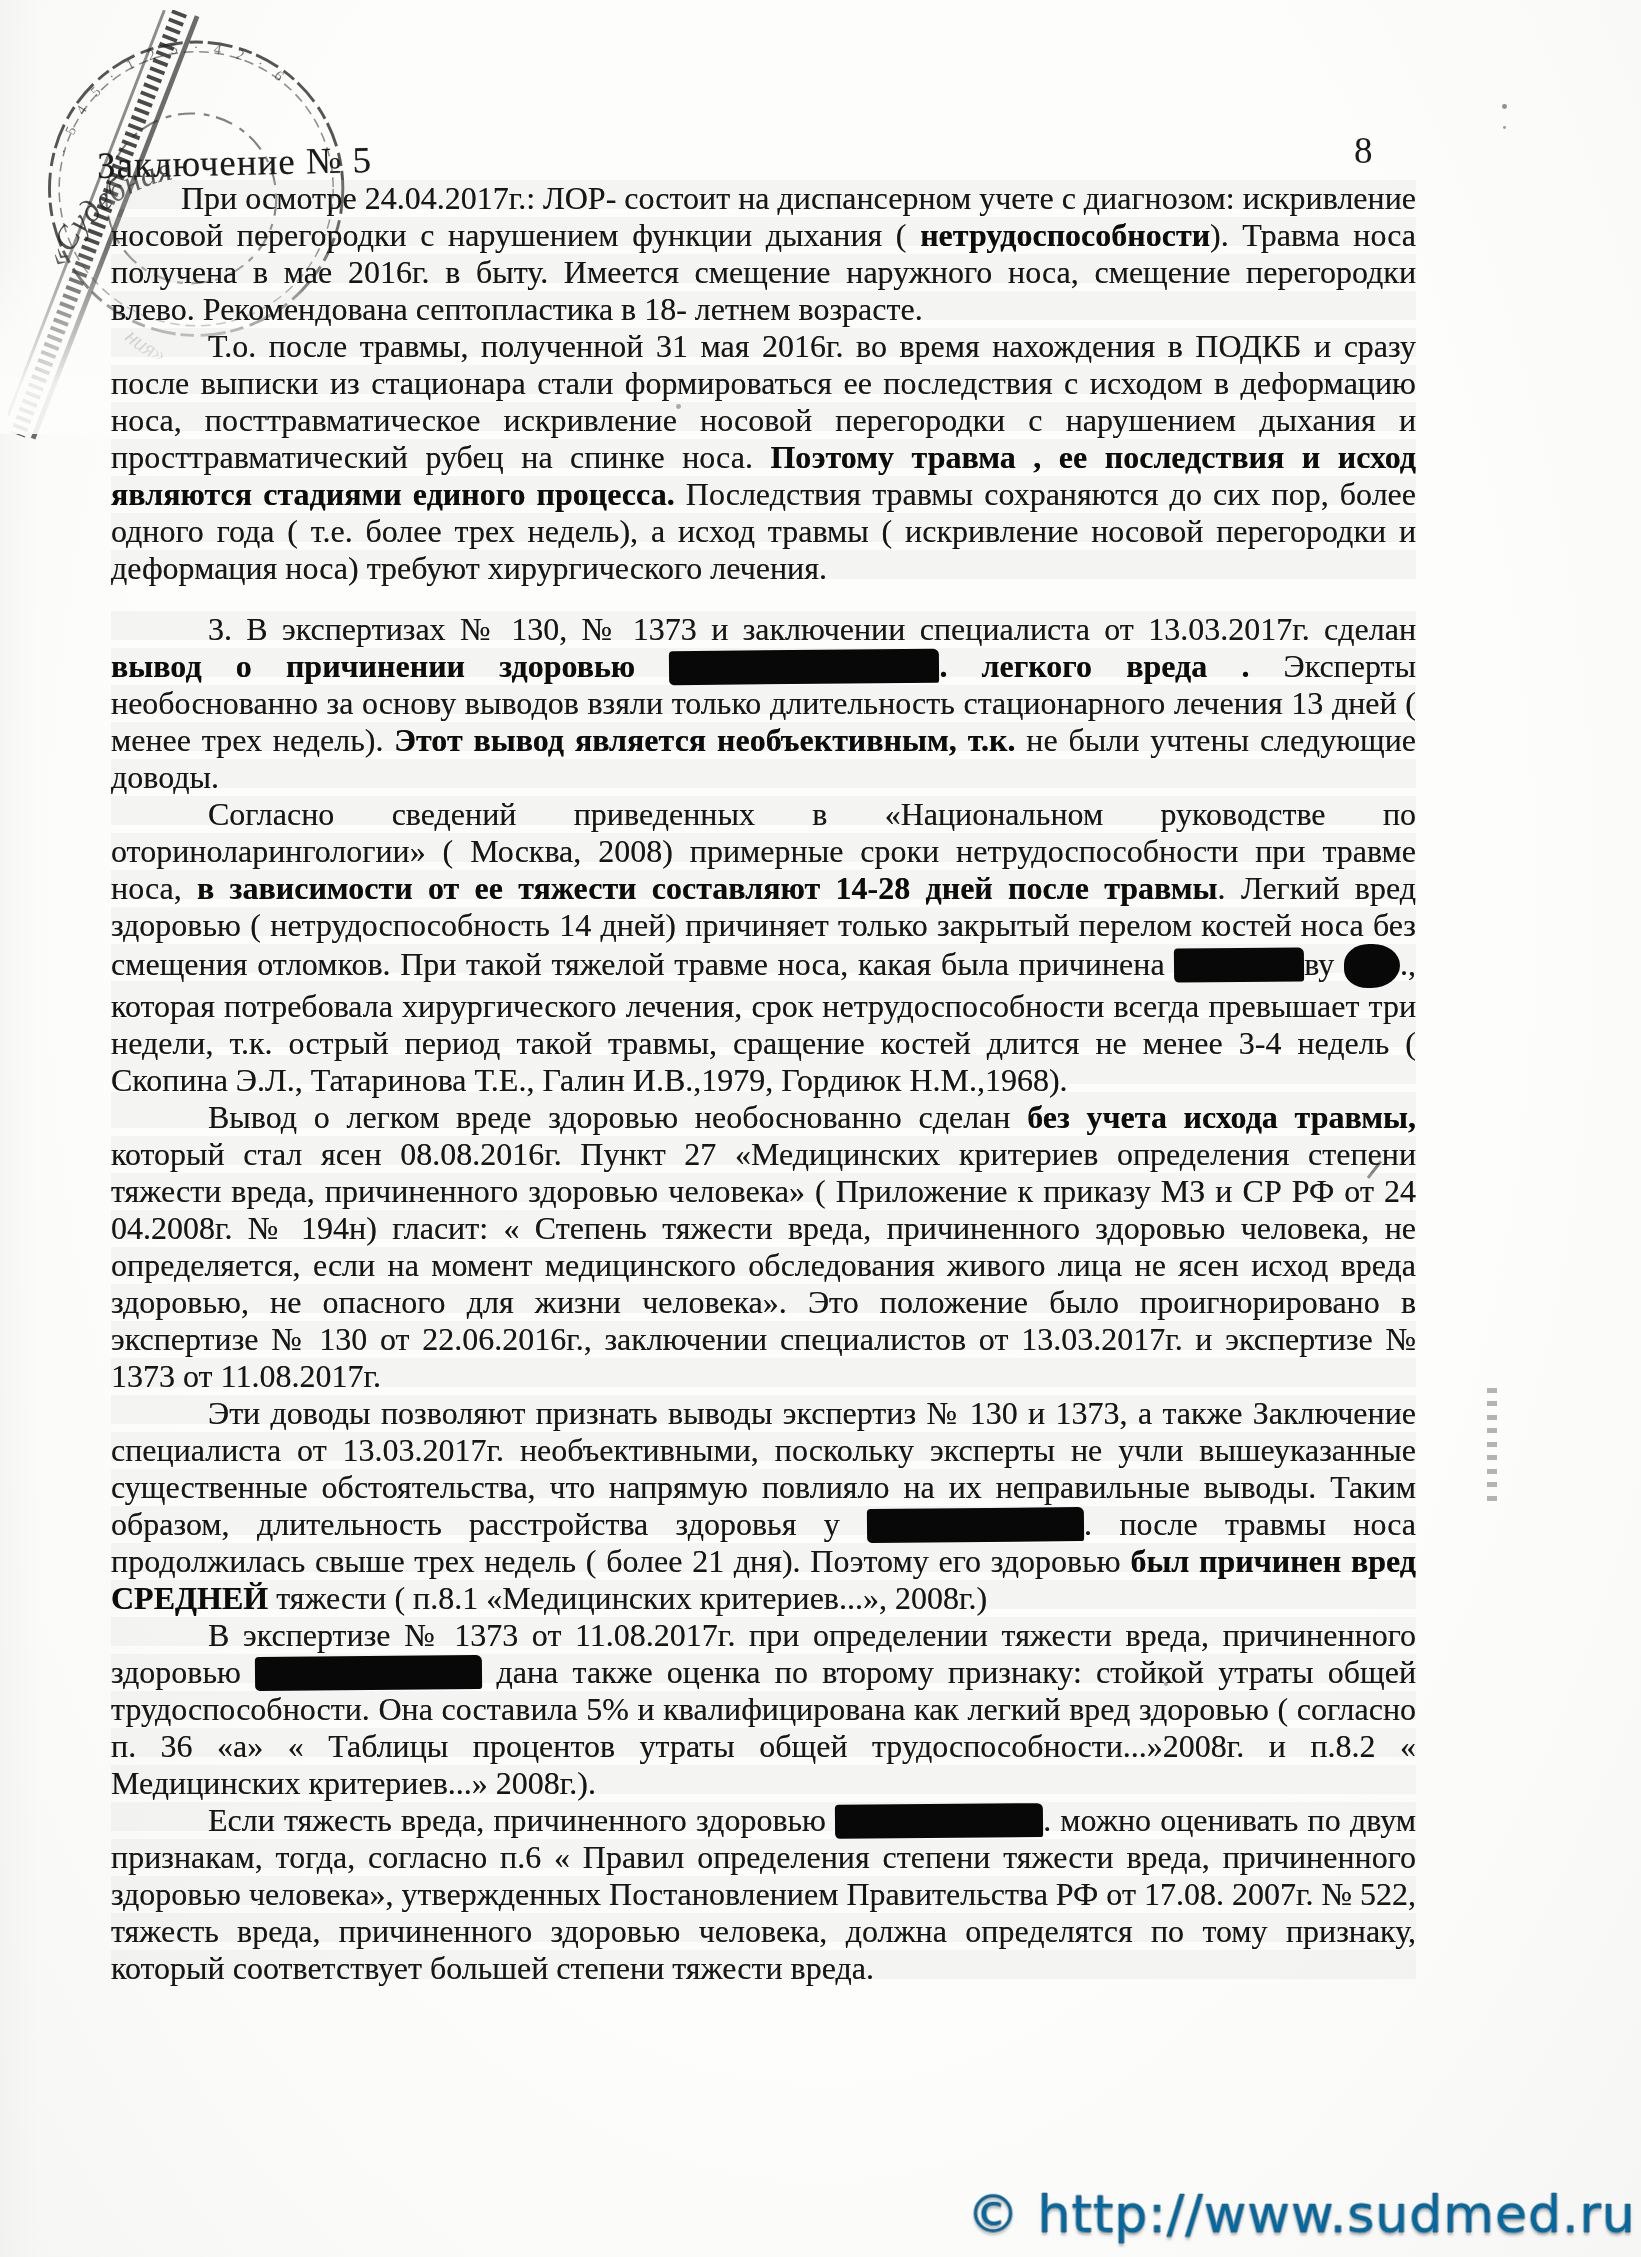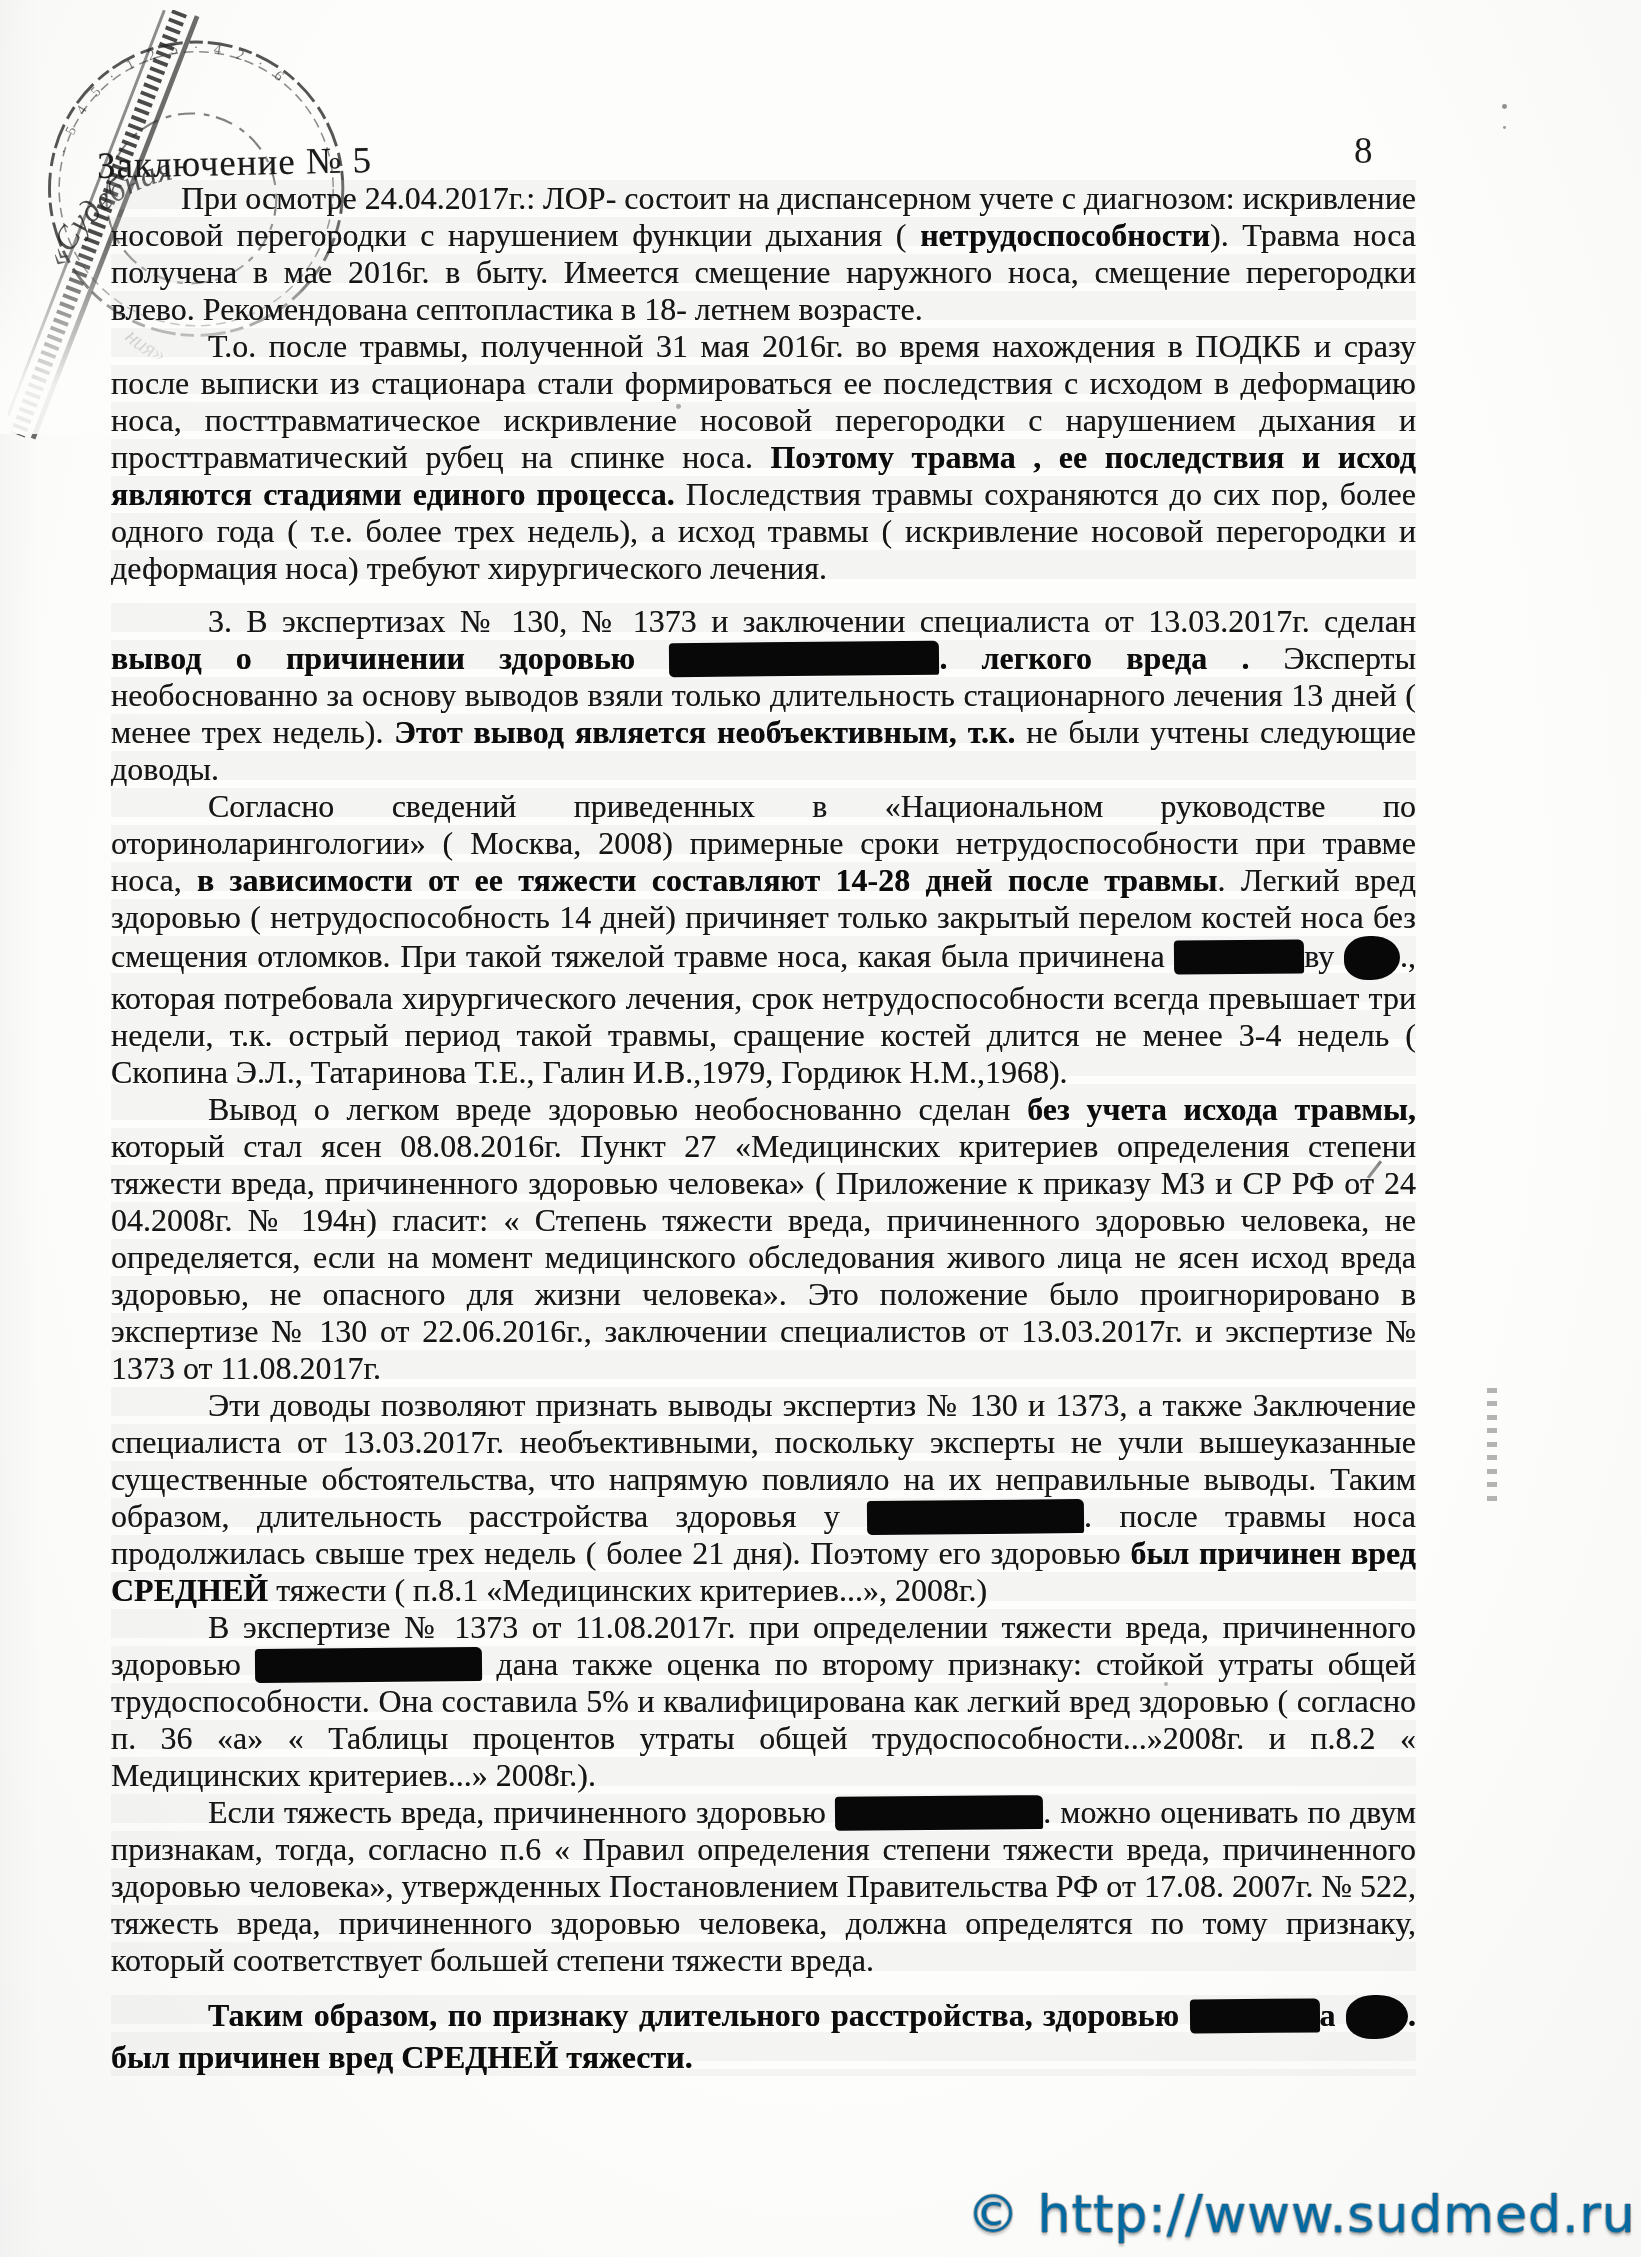--- a/index.html
+++ b/index.html
@@ -47,21 +47,21 @@
     z-index:2;
   }
   .para {
     text-indent:97px;
     background-image:repeating-linear-gradient(to bottom,
       rgba(205,205,205,0.18) 0px, rgba(205,205,205,0.18) 29px,
       rgba(255,255,255,0) 29px, rgba(255,255,255,0) 37px);
     text-shadow:0 0 0.6px rgba(20,20,20,0.55);
   }
   .para.ind-sm { text-indent:70px; }
-  .para.gap { margin-top:16px; }
+  .para.gap { margin-top:24px; }
   .para .b { font-weight:bold; color:#0c0c0c; }
   .redact {
     display:inline-block; background:#080808; height:34px;
     vertical-align:-6.8px; border-radius:3.9px 5.8px 2.9px 4.8px;
     transform:rotate(-0.5deg);
   }
   .redact.oval { height:44px; border-radius:48% 52% 55% 45%; vertical-align:-12.6px; }
   
   .watermark {
     position:absolute; left:967px; top:2184px; z-index:4;
@@ -124,21 +124,20 @@
 
 <div class="doc-body">
     <p class="para ind-sm"><span>При осмотре 24.04.2017г.: ЛОР- состоит на диспансерном учете с диагнозом: искривление носовой перегородки с нарушением функции дыхания ( </span><span class="b">нетрудоспособности</span><span>). Травма носа получена в мае 2016г. в быту. Имеется смещение наружного носа, смещение перегородки влево. Рекомендована септопластика в 18- летнем возрасте.</span></p>
     <p class="para ind-md"><span>Т.о. после травмы, полученной 31 мая 2016г. во время нахождения в ПОДКБ и сразу после выписки из стационара стали формироваться ее последствия с исходом в деформацию носа, посттравматическое искривление носовой перегородки с нарушением дыхания и просттравматический рубец на спинке носа. </span><span class="b">Поэтому травма , ее последствия и исход являются стадиями единого процесса.</span><span> Последствия травмы сохраняются до сих пор, более одного года ( т.е. более трех недель), а исход травмы ( искривление носовой перегородки и деформация носа) требуют хирургического лечения.</span></p>
     <p class="para ind-md gap"><span>3. В экспертизах № 130, № 1373 и заключении специалиста от 13.03.2017г. сделан </span><span class="b">вывод о причинении здоровью </span><span class="redact" style="width: 270px;"></span><span class="b">. легкого вреда .</span><span> Эксперты необоснованно за основу выводов взяли только длительность стационарного лечения 13 дней ( менее трех недель). </span><span class="b">Этот вывод является необъективным, т.к.</span><span> не были учтены следующие доводы.</span></p>
     <p class="para ind-md"><span>Согласно сведений приведенных в «Национальном руководстве по оториноларингологии» ( Москва, 2008) примерные сроки нетрудоспособности при травме носа, </span><span class="b">в зависимости от ее тяжести составляют 14-28 дней после травмы</span><span>. Легкий вред здоровью ( нетрудоспособность 14 дней) причиняет только закрытый перелом костей носа без смещения отломков. При такой тяжелой травме носа, какая была причинена </span><span class="redact" style="width: 130px;"></span><span>ву </span><span class="redact oval" style="width: 56px;"></span><span>., которая потребовала хирургического лечения, срок нетрудоспособности всегда превышает три недели, т.к. острый период такой травмы, сращение костей длится не менее 3-4 недель ( Скопина Э.Л., Татаринова Т.Е., Галин И.В.,1979, Гордиюк Н.М.,1968).</span></p>
     <p class="para ind-md"><span>Вывод о легком вреде здоровью необоснованно сделан </span><span class="b">без учета исхода травмы,</span><span> который стал ясен 08.08.2016г. Пункт 27 «Медицинских критериев определения степени тяжести вреда, причиненного здоровью человека» ( Приложение к приказу МЗ и СР РФ от 24 04.2008г. № 194н) гласит: « Степень тяжести вреда, причиненного здоровью человека, не определяется, если на момент медицинского обследования живого лица не ясен исход вреда здоровью, не опасного для жизни человека». Это положение было проигнорировано в экспертизе № 130 от 22.06.2016г., заключении специалистов от 13.03.2017г. и экспертизе № 1373 от 11.08.2017г.</span></p>
     <p class="para ind-md"><span>Эти доводы позволяют признать выводы экспертиз № 130 и 1373, а также Заключение специалиста от 13.03.2017г. необъективными, поскольку эксперты не учли вышеуказанные существенные обстоятельства, что напрямую повлияло на их неправильные выводы. Таким образом, длительность расстройства здоровья у </span><span class="redact" style="width: 217px;"></span><span>. после травмы носа продолжилась свыше трех недель ( более 21 дня). Поэтому его здоровью </span><span class="b">был причинен вред СРЕДНЕЙ</span><span> тяжести ( п.8.1 «Медицинских критериев...», 2008г.)</span></p>
     <p class="para ind-md"><span>В экспертизе № 1373 от 11.08.2017г. при определении тяжести вреда, причиненного здоровью </span><span class="redact" style="width: 227px;"></span><span> дана также оценка по второму признаку: стойкой утраты общей трудоспособности. Она составила 5% и квалифицирована как легкий вред здоровью ( согласно п. 36 «а» « Таблицы процентов утраты общей трудоспособности...»2008г. и п.8.2 « Медицинских критериев...» 2008г.).</span></p>
     <p class="para ind-md"><span>Если тяжесть вреда, причиненного здоровью </span><span class="redact" style="width: 208px;"></span><span>. можно оценивать по двум признакам, тогда, согласно п.6 « Правил определения степени тяжести вреда, причиненного здоровью человека», утвержденных Постановлением Правительства РФ от 17.08. 2007г. № 522, тяжесть вреда, причиненного здоровью человека, должна определятся по тому признаку, который соответствует большей степени тяжести вреда.</span></p>
-    <p class="para ind-md gap"><span class="b">Таким образом, по признаку длительного расстройства,  здоровью </span><span class="redact" style="width: 130px;"></span><span class="b">а </span><span class="redact oval" style="width: 62px;"></span><span class="b">. был причинен вред СРЕДНЕЙ тяжести.</span></p>
   </div>
 
 <div class="watermark">© http://www.sudmed.ru</div>
 
 <div class="artifact a1"></div>
 <div class="artifact a2"></div>
 <div class="artifact a3"></div>
 <div class="artifact a4"></div>
 <div class="artifact a5"></div>
 

